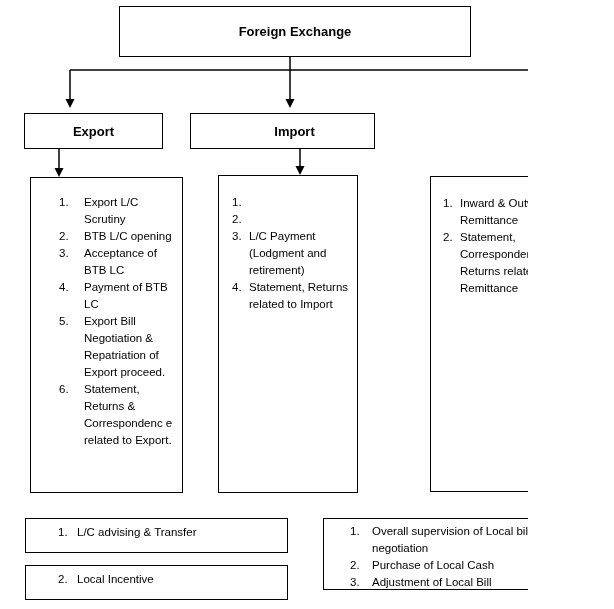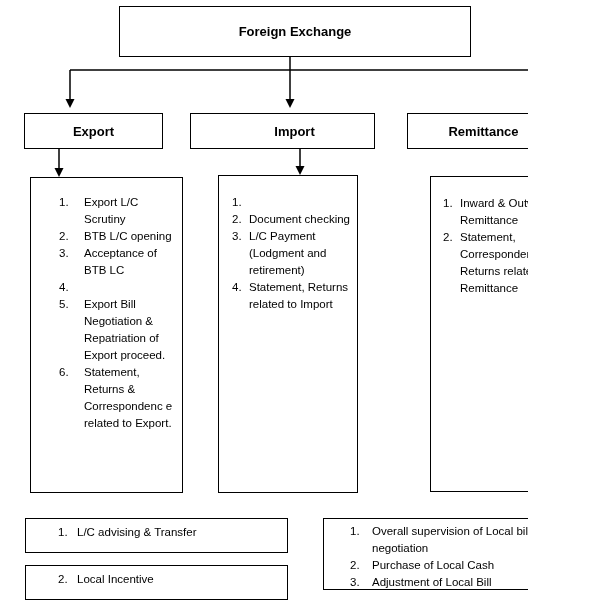--- a/index.html
+++ b/index.html
@@ -75,57 +75,54 @@
   <div class="box hdr" id="top-box">
     <span>Foreign Exchange</span>
   </div>
 
   <div class="box hdr" id="branch-export">
     <span>Export</span>
   </div>
   <div class="box hdr" id="branch-import">
     <span>Import</span>
   </div>
-  <div class="box hdr" id="branch-remittance">
-    <span>Remittance</span>
-  </div>
 
   <div class="box list" id="tasks-export">
     <div class="row">
       <span class="num">1.</span>
       <span class="txt">Export L/C Scrutiny</span>
     </div>
     <div class="row">
       <span class="num">2.</span>
       <span class="txt">BTB L/C opening</span>
     </div>
     <div class="row">
       <span class="num">3.</span>
       <span class="txt">Acceptance of BTB LC</span>
     </div>
     <div class="row">
       <span class="num">4.</span>
+      <span class="txt">Payment of BTB LC</span>
     </div>
     <div class="row">
       <span class="num">5.</span>
       <span class="txt">Export Bill Negotiation &amp; Repatriation of Export proceed.</span>
     </div>
     <div class="row">
       <span class="num">6.</span>
       <span class="txt">Statement, Returns &amp; Correspondenc e related to Export.</span>
     </div>
   </div>
 
   <div class="box list" id="tasks-import">
     <div class="row">
       <span class="num">1.</span>
     </div>
     <div class="row">
       <span class="num">2.</span>
-      <span class="txt">Document checking</span>
     </div>
     <div class="row">
       <span class="num">3.</span>
       <span class="txt">L/C Payment (Lodgment and retirement)</span>
     </div>
     <div class="row">
       <span class="num">4.</span>
       <span class="txt">Statement, Returns related to Import</span>
     </div>
   </div>

